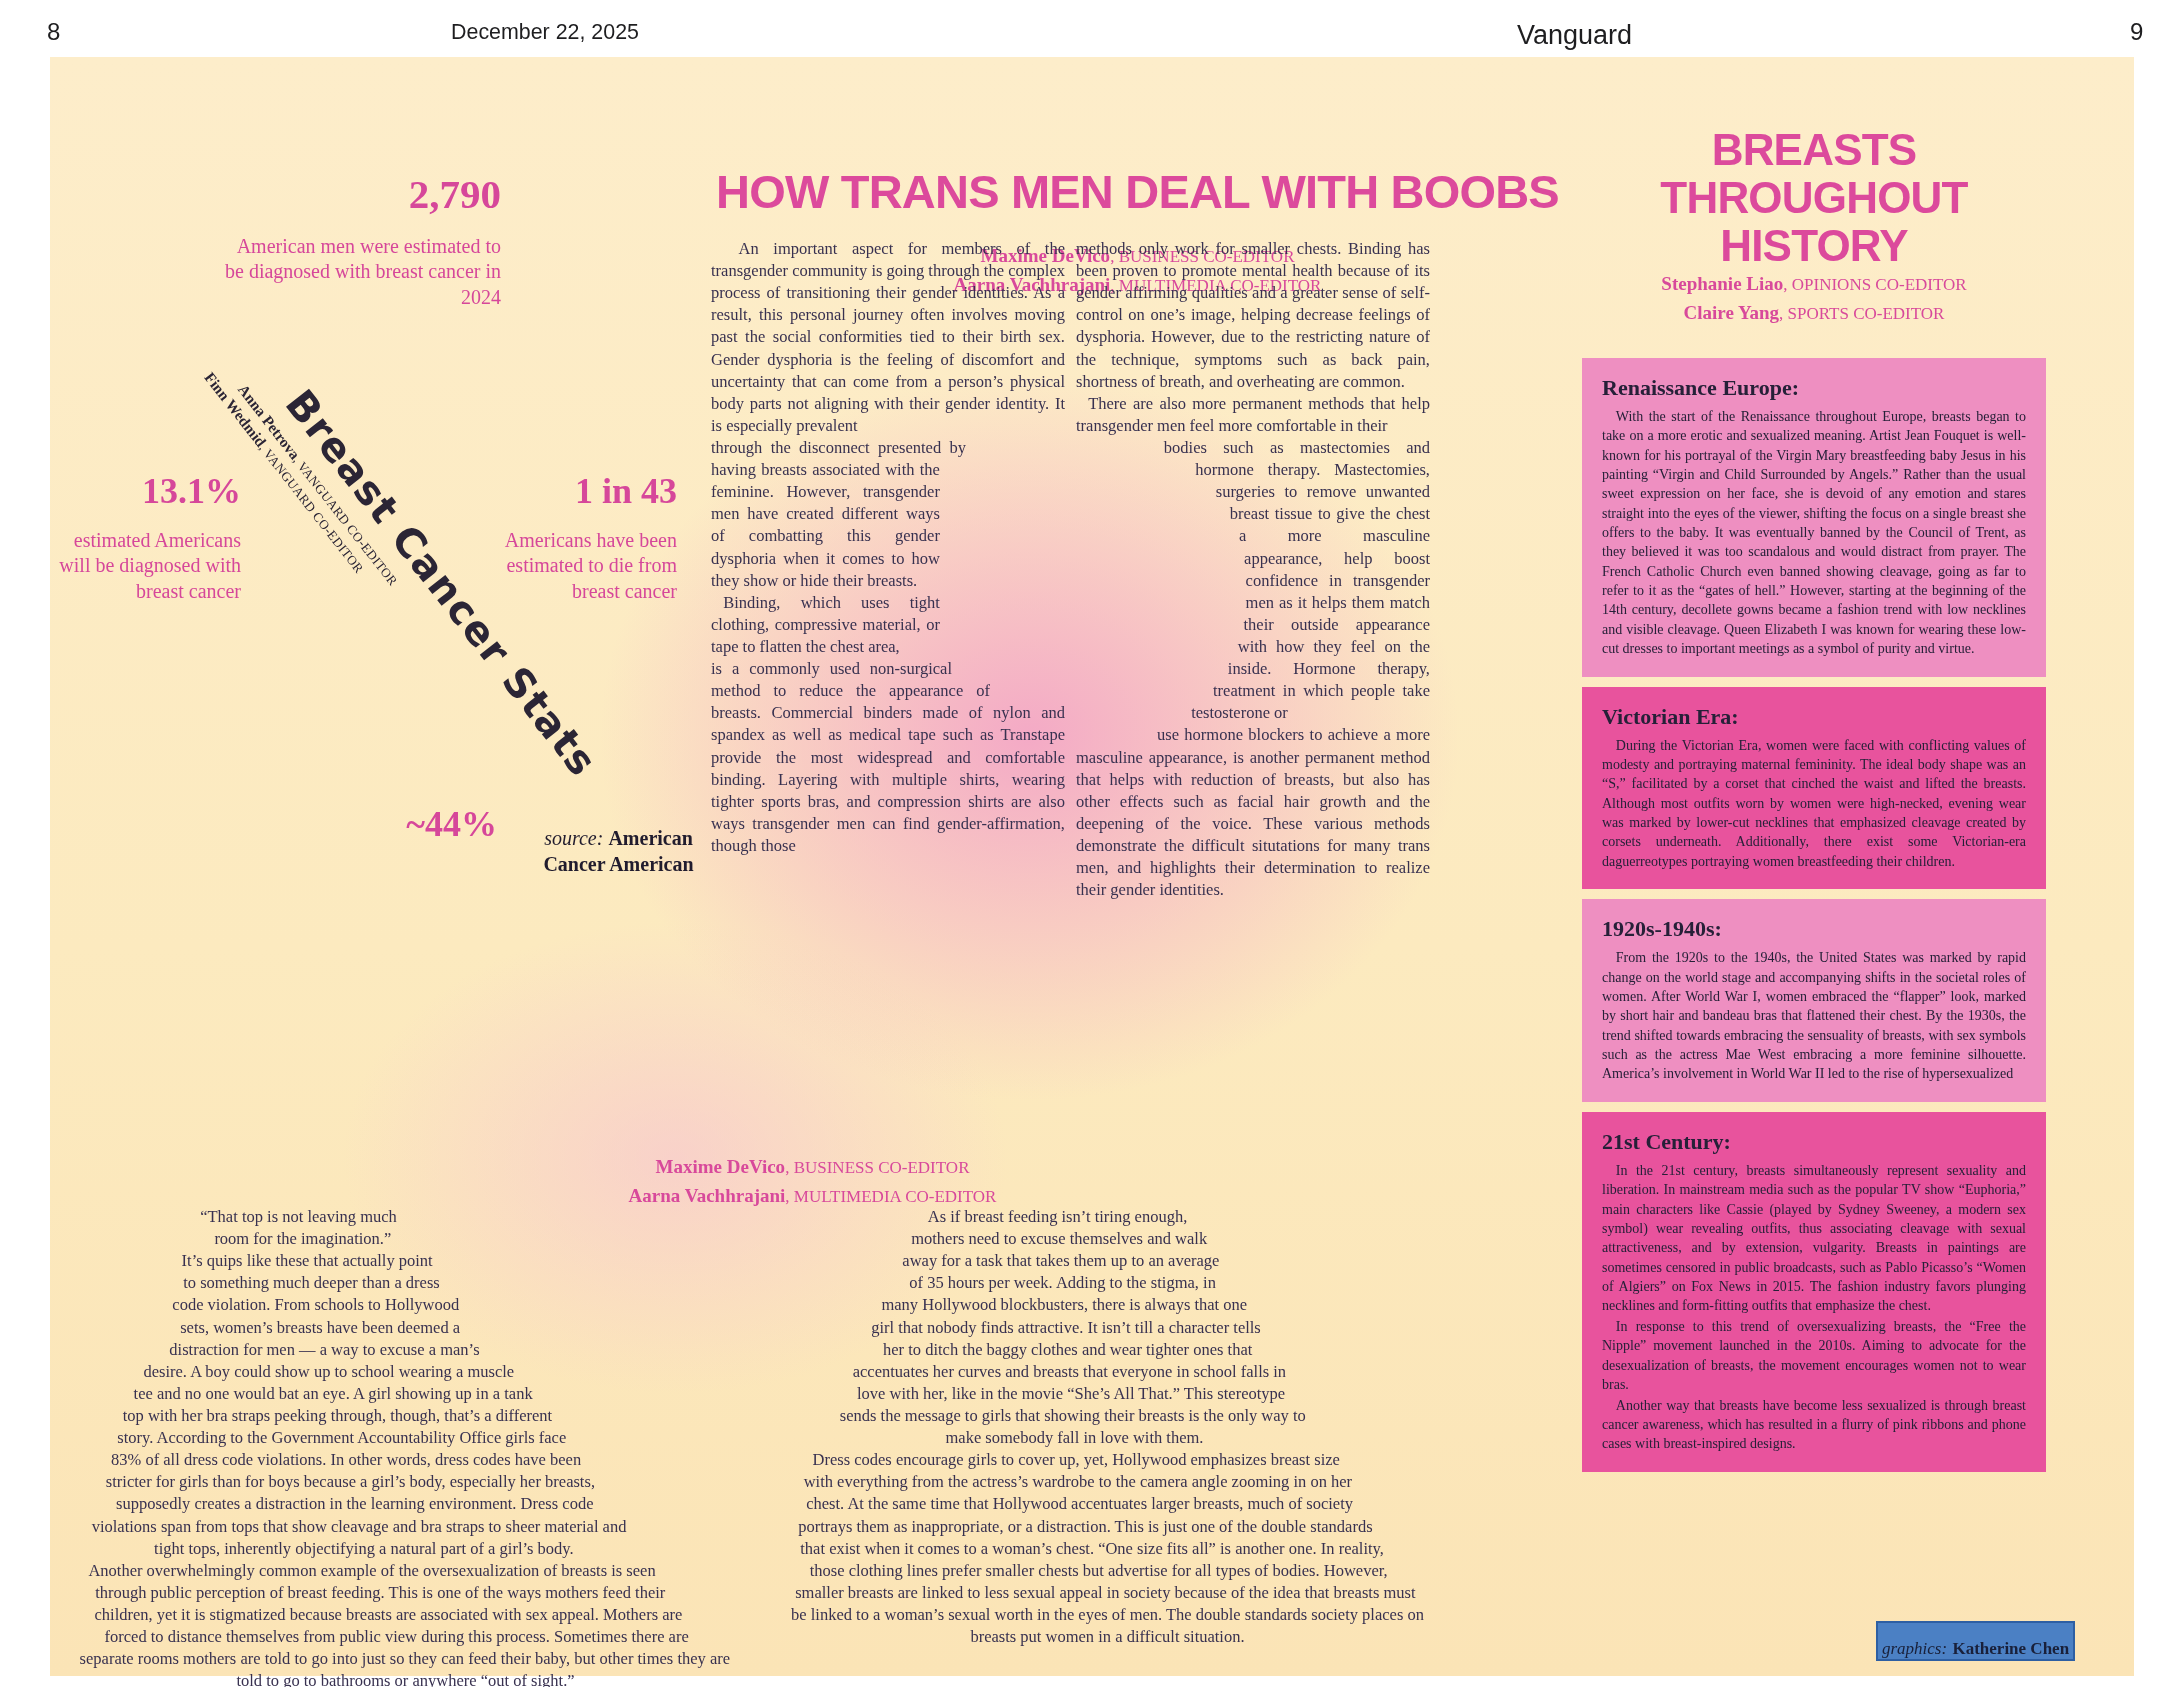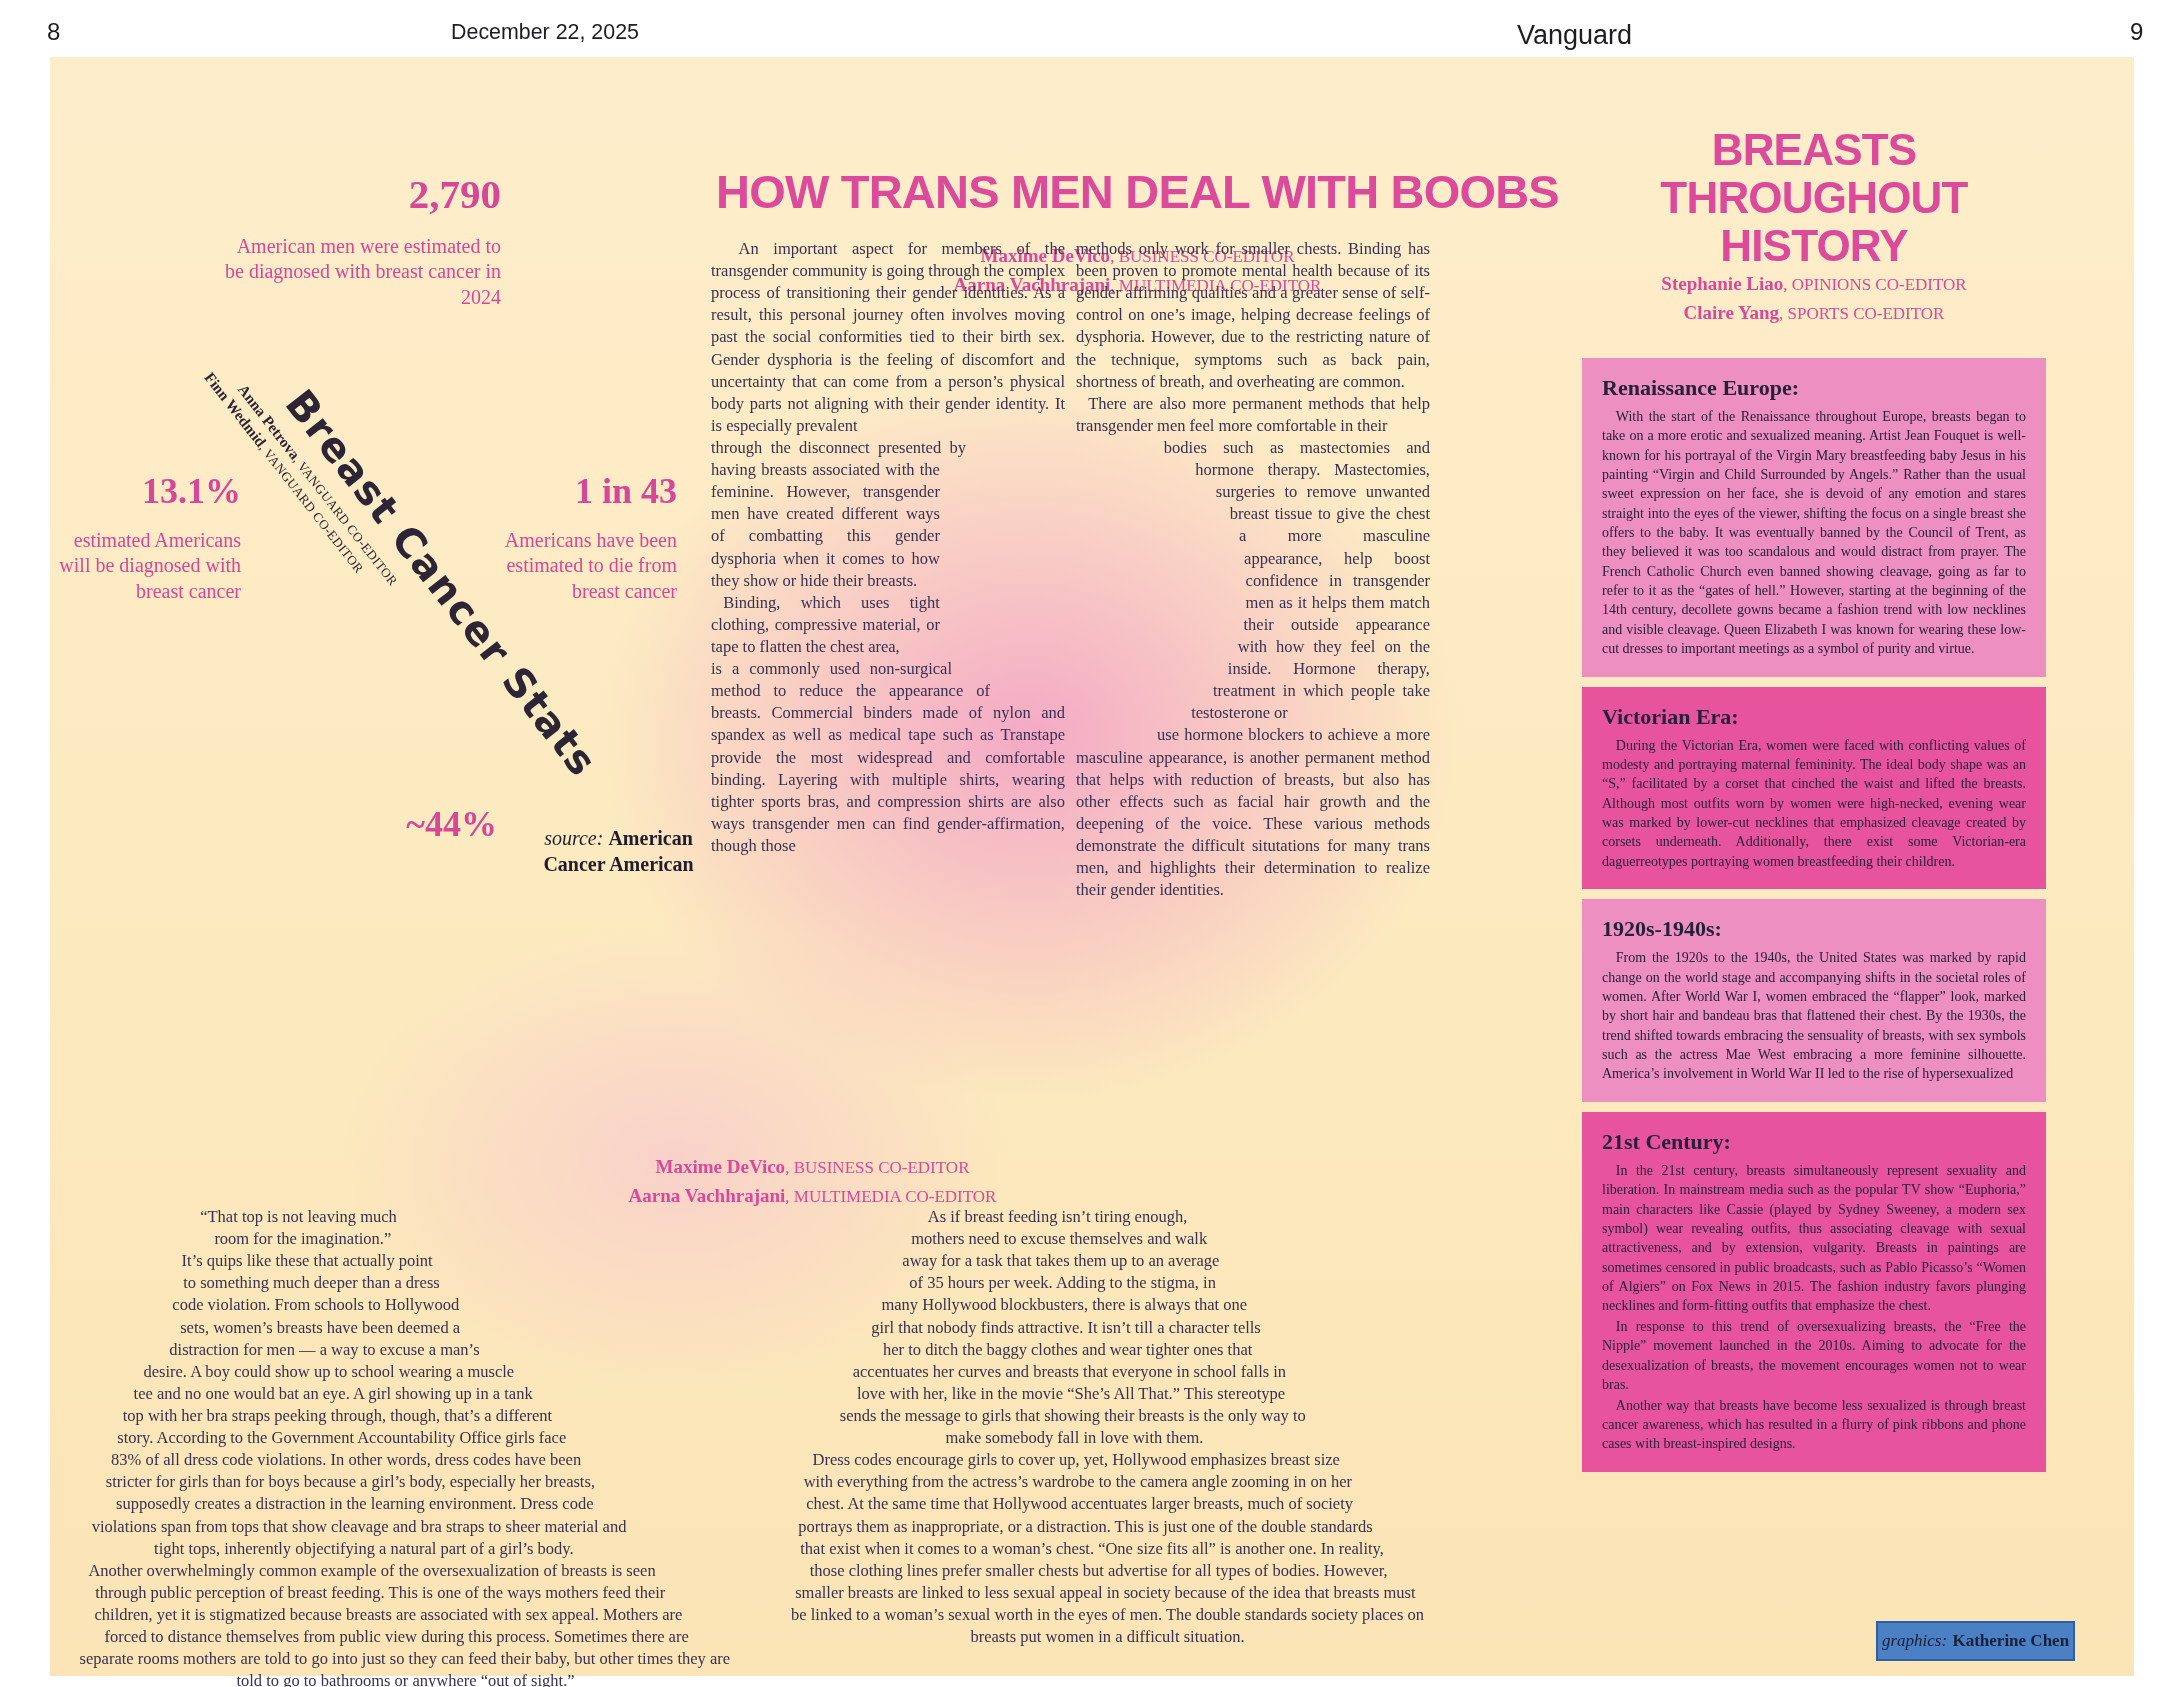--- a/index.html
+++ b/index.html
@@ -86,21 +86,21 @@
   .hist-box{padding:17px 20px 18.4px 20px;box-sizing:border-box;}
   .hist-box.light{background:#ee8fc1;}
   .hist-box.dark{background:#e8539d;}
   .hist-box h3{margin:0 0 6.1px 0;font-size:22px;font-weight:700;color:#262038;font-family:"Liberation Serif",serif;}
   .hist-box p{margin:0;font-size:14px;line-height:1.38;color:#262038;text-align:justify;text-indent:13.8px;}
   .hist-box p + p{margin-top:1.5px;}
   
   .credit{
     position:absolute;left:1826px;top:1564px;width:199px;height:40px;
     background:#4b80c4;border:2.3px solid #2e5fa3;box-sizing:border-box;
-    display:flex;align-items:center;justify-content:center;gap:5.4px;
+    display:flex;align-items:flex-end;justify-content:center;gap:5.4px;
     color:#19203a;font-size:17px;
   }
   .credit i{font-style:italic;}
   .credit b{font-weight:700;}
 </style>
 </head>
 <body>
 
 <div class="page">
 

